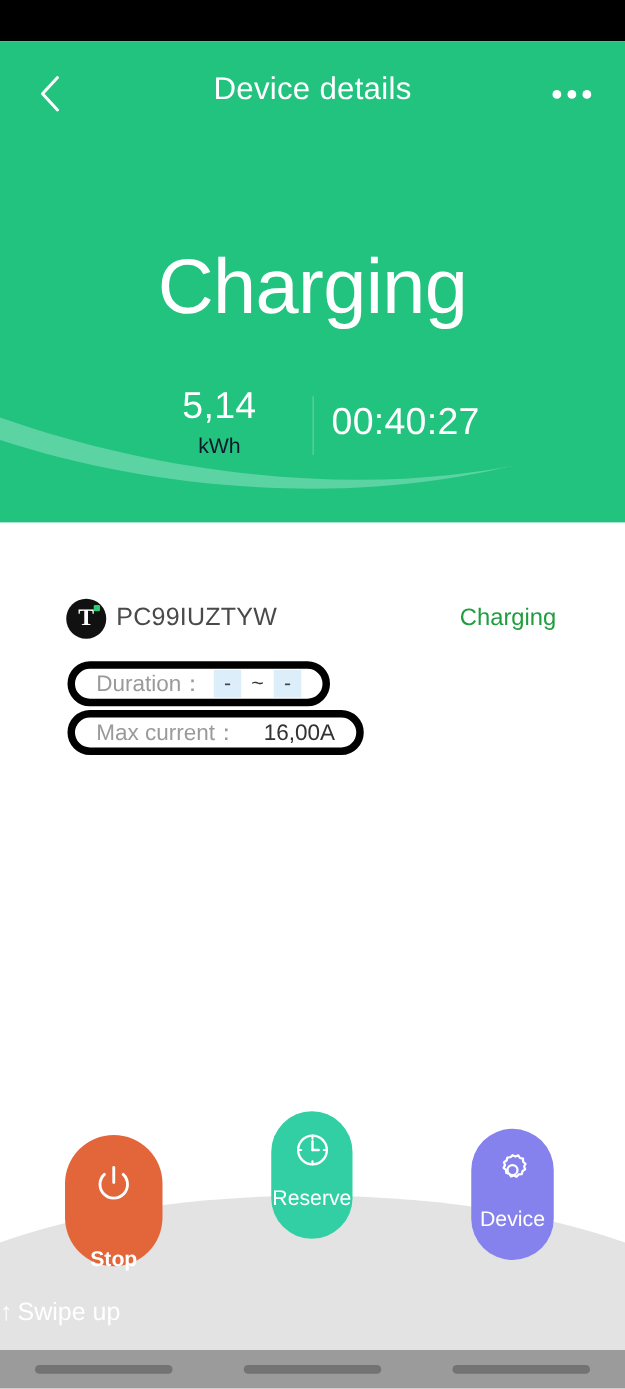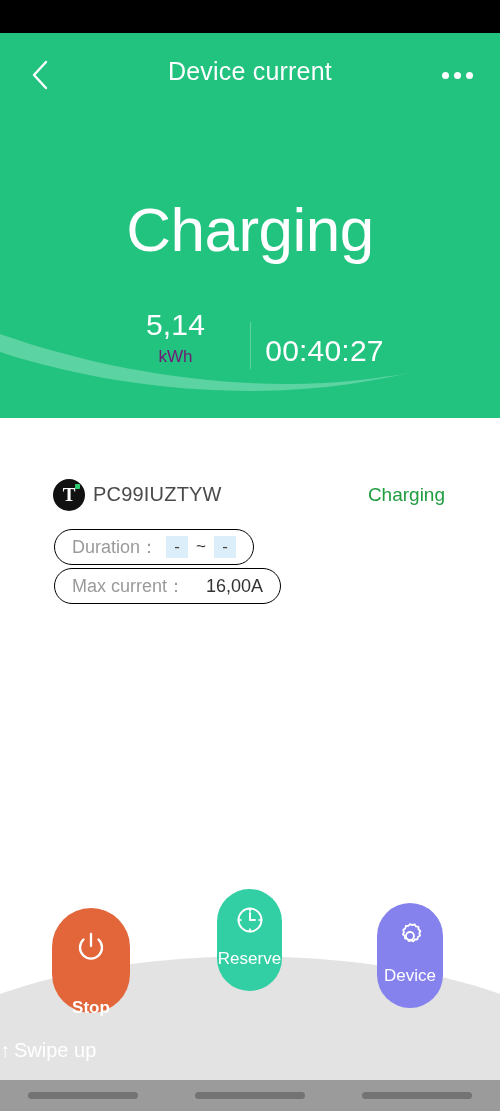--- a/index.html
+++ b/index.html
@@ -77,36 +77,36 @@
     font-size:62px;
     font-weight:400;
     letter-spacing:-0.5px;
     line-height:1;
   }
 
   #hero-stats {
     position:absolute; left:0; top:273px;
     width:500px;
     display:flex;
-    align-items:flex-end;
+    align-items:center;
     justify-content:center;
   }
   .stat {
     width:124px;
     text-align:center;
   }
   .stat-value {
     color:#ffffff;
     font-size:30px;
     font-weight:400;
     line-height:1.25;
     letter-spacing:0.2px;
   }
   .stat-label {
-    color:#701a75;
+    color:#0f172a;
     font-size:17px;
     font-weight:400;
     line-height:1.5;
   }
   #stat-divider {
     width:1px;
     height:47px;
     margin:6px 12px 0 12px;
     background:#5fd2a1;
   }
@@ -153,21 +153,21 @@
   #device-status {
     position:absolute; right:55px; top:9px;
     color:#1f9d3f;
     font-size:19px;
     font-weight:400;
   }
 
   .chip {
     position:absolute;
     height:36px;
-    border:1px solid #000000;
+    border:6px solid #000000;
     border-radius:20px;
     background:#ffffff;
     display:flex;
     align-items:center;
     padding:0 17px;
     white-space:nowrap;
   }
   #chip-duration { left:54px; top:111px; }
   #chip-current  { left:54px; top:150px; }
 
@@ -283,21 +283,21 @@
 
     <div id="nav-bar-top">
       <div id="back-button">
         <span>
           <svg width="20" height="32" viewBox="0 0 20 32">
             <path d="M16 3 L4 16 L16 29" fill="none" stroke="#ffffff" stroke-width="2.4" stroke-linecap="round" stroke-linejoin="round"></path>
           </svg>
         </span>
       </div>
 
-      <div id="header-title">Device current</div>
+      <div id="header-title">Device details</div>
 
       <div id="more-button">
         <span></span>
         <span></span>
         <span></span>
       </div>
     </div>
 
     <div id="hero-status">Charging</div>
 

